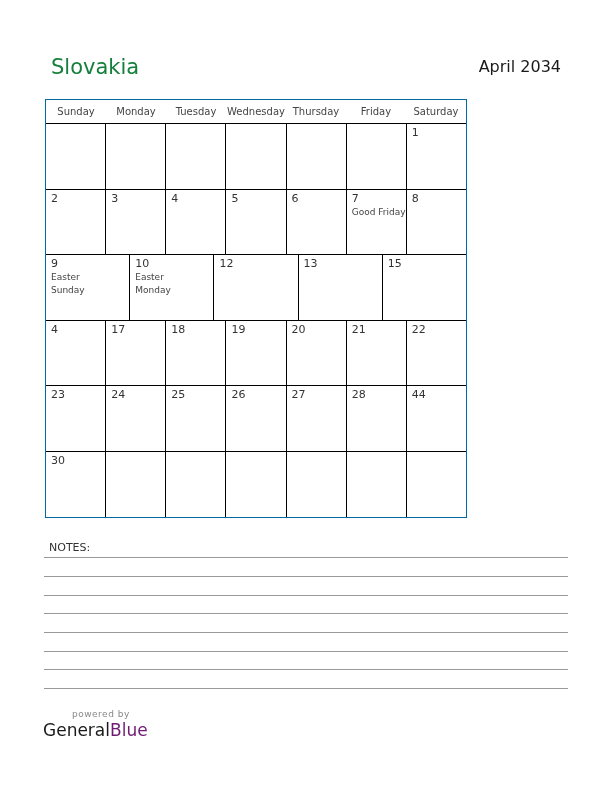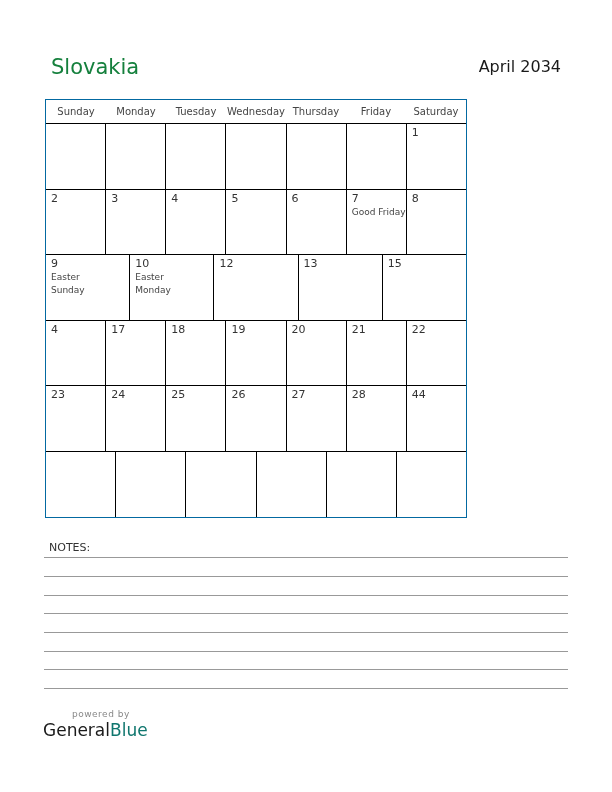--- a/index.html
+++ b/index.html
@@ -12,21 +12,21 @@
   .row { display:flex; height:65.5px; border-bottom:1px solid #000; box-sizing:border-box; }
   .row:last-child { border-bottom:none; }
   .cell { flex:1; border-right:1px solid #000; box-sizing:border-box; padding:2px 0 0 5px; position:relative; }
   .cell:last-child { border-right:none; }
   .num { font-size:11px; color:#333; line-height:14px; display:block; }
   .hol { font-size:9px; color:#444; line-height:13px; display:block; }
   .notes-label { position:absolute; left:49px; top:541px; font-size:11px; color:#333; }
   .line { position:absolute; left:44px; width:524px; height:1px; background:#999; }
   .powered { position:absolute; left:48px; top:709px; font-size:9px; color:#888; letter-spacing:0.5px;padding-left:24px; }
   .brand { position:absolute; left:43px; top:720px; font-size:17px; color:#1a1a1a; }
-  .brand .blue { color:#0f766e; }
+  .brand .blue { color:#701a75; }
 </style>
 </head>
 <body>
 
 <div class="country">Slovakia</div>
 <div class="month">April 2034</div>
 
 <div class="cal">
   <div class="head">
     <div>Sunday</div>
@@ -145,20 +145,23 @@
         </div>
         <div class="cell">
           <span class="num">28</span>
         </div>
         <div class="cell">
           <span class="num">44</span>
         </div>
       </div>
       <div class="row">
         <div class="cell">
+          <span class="num">30</span>
+        </div>
+        <div class="cell">
           <span class="num"></span>
         </div>
         <div class="cell">
           <span class="num"></span>
         </div>
         <div class="cell">
           <span class="num"></span>
         </div>
         <div class="cell">
           <span class="num"></span>

